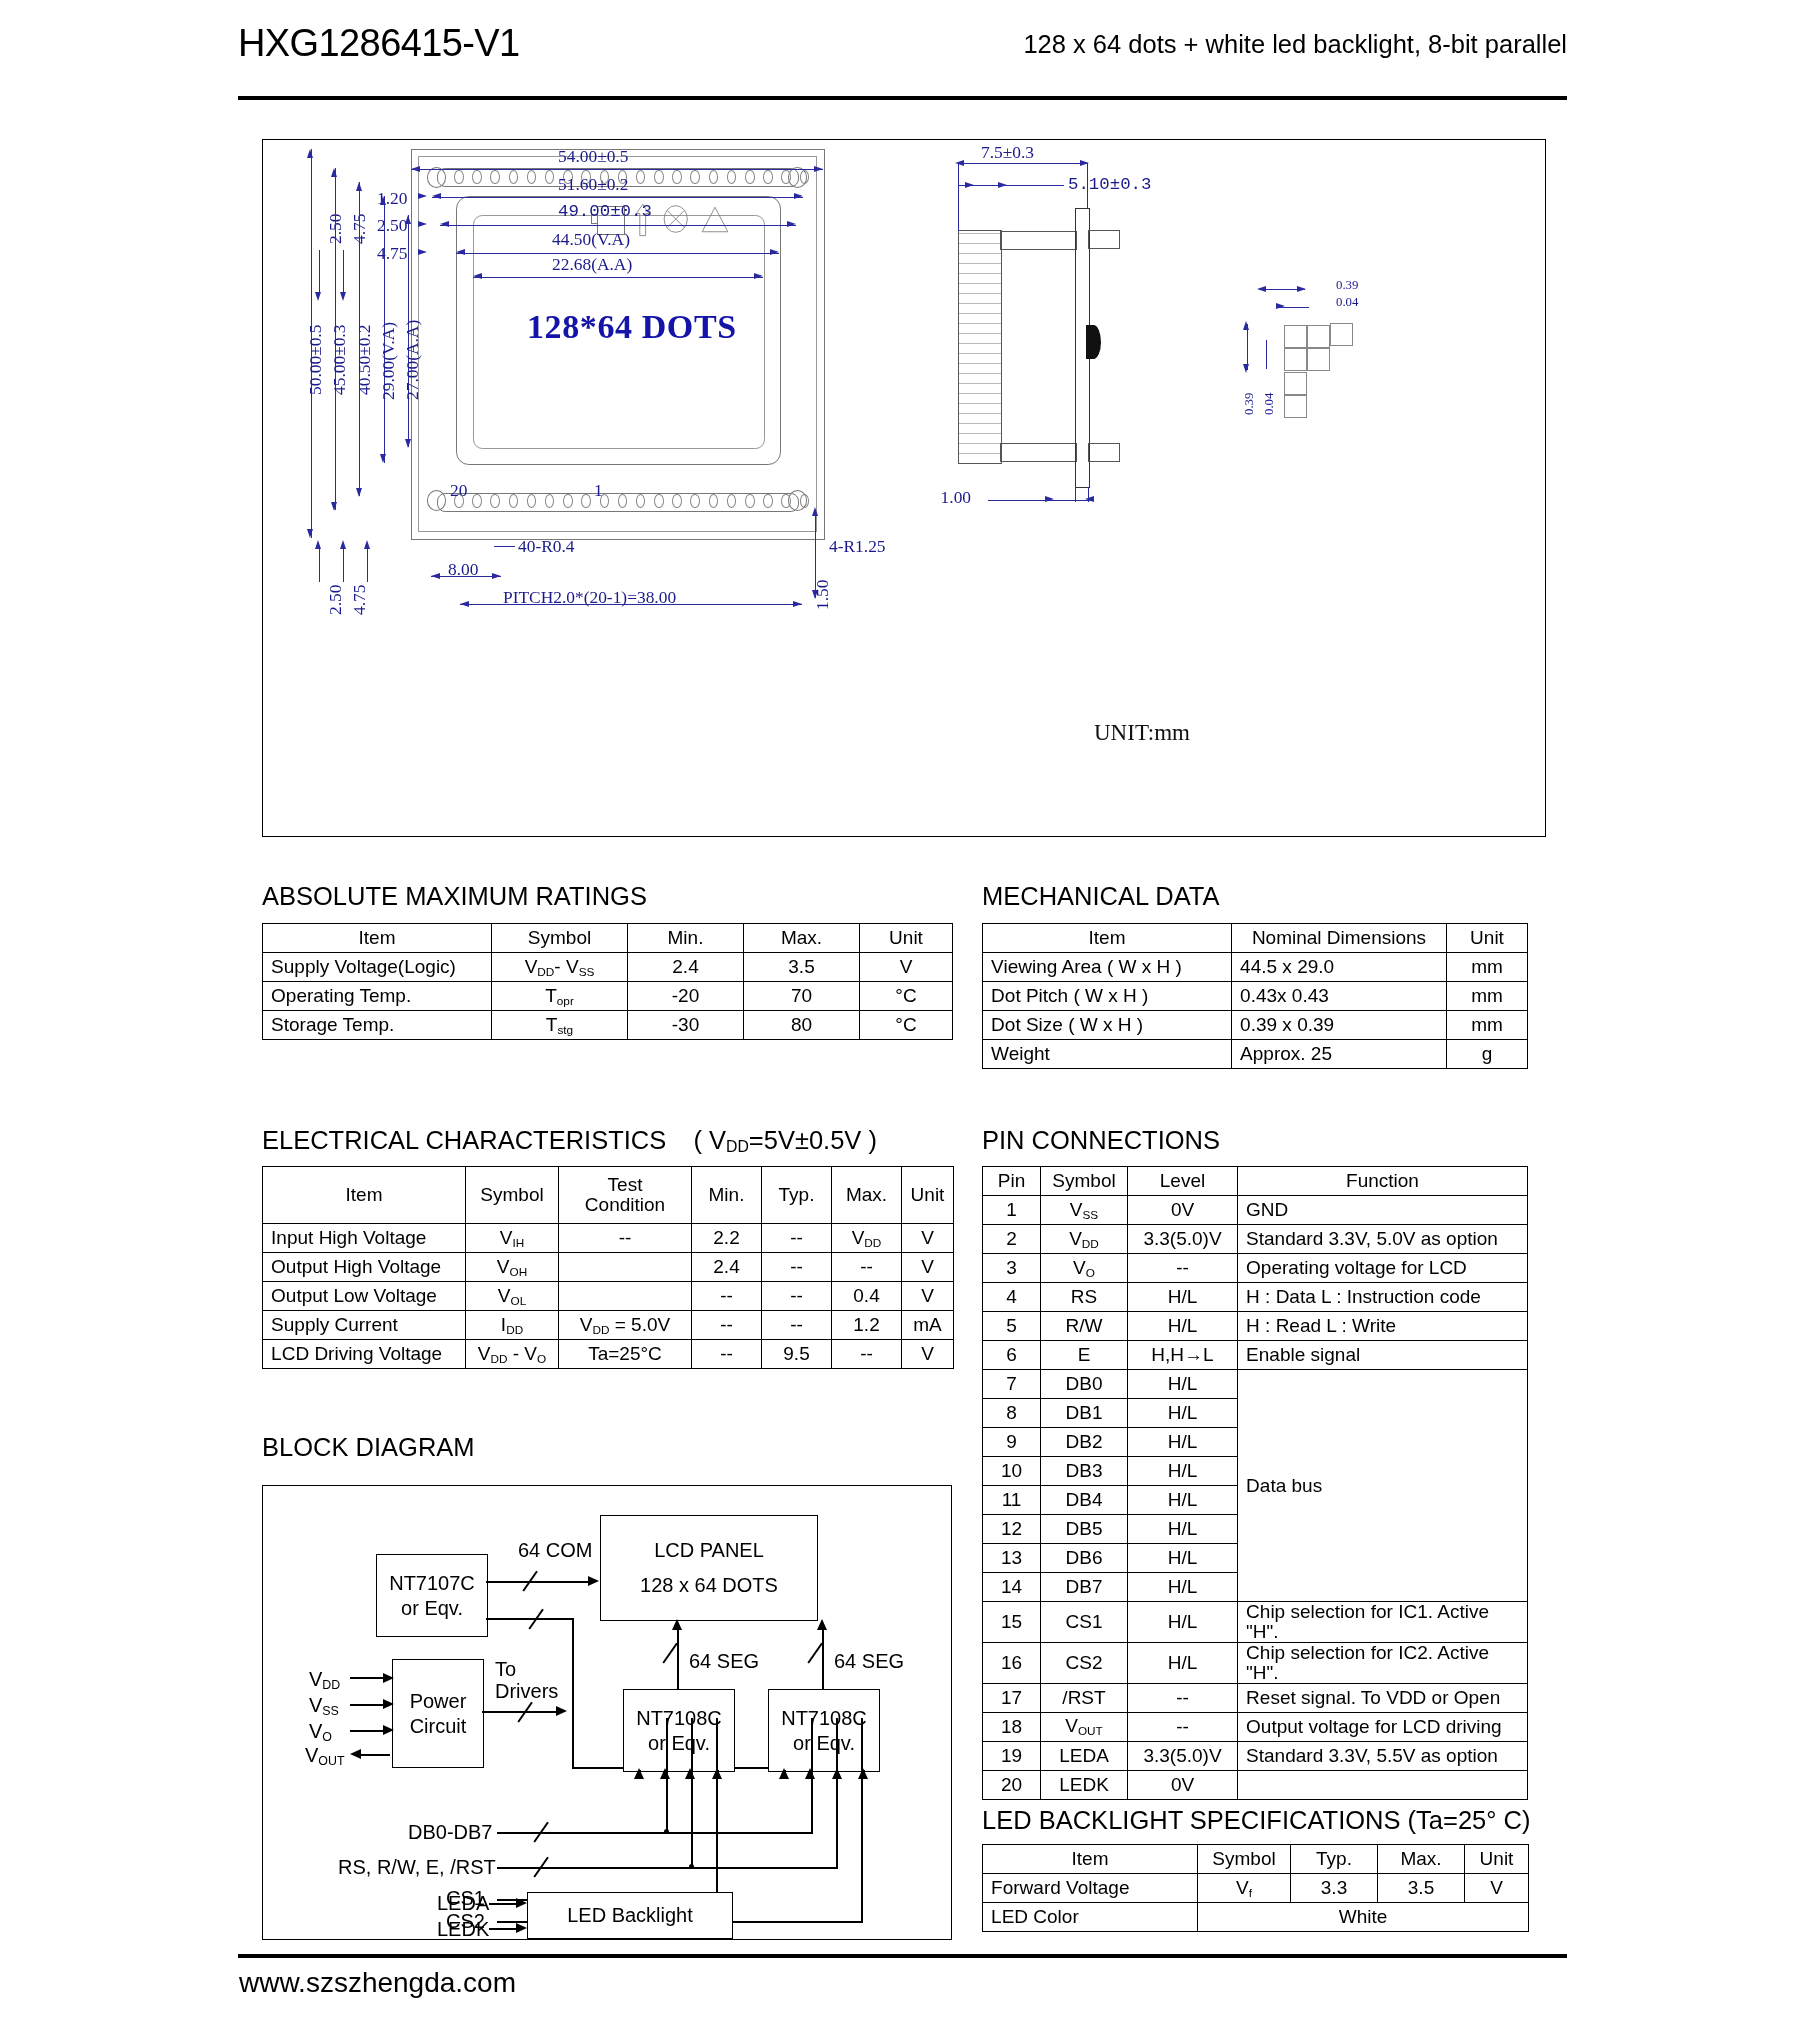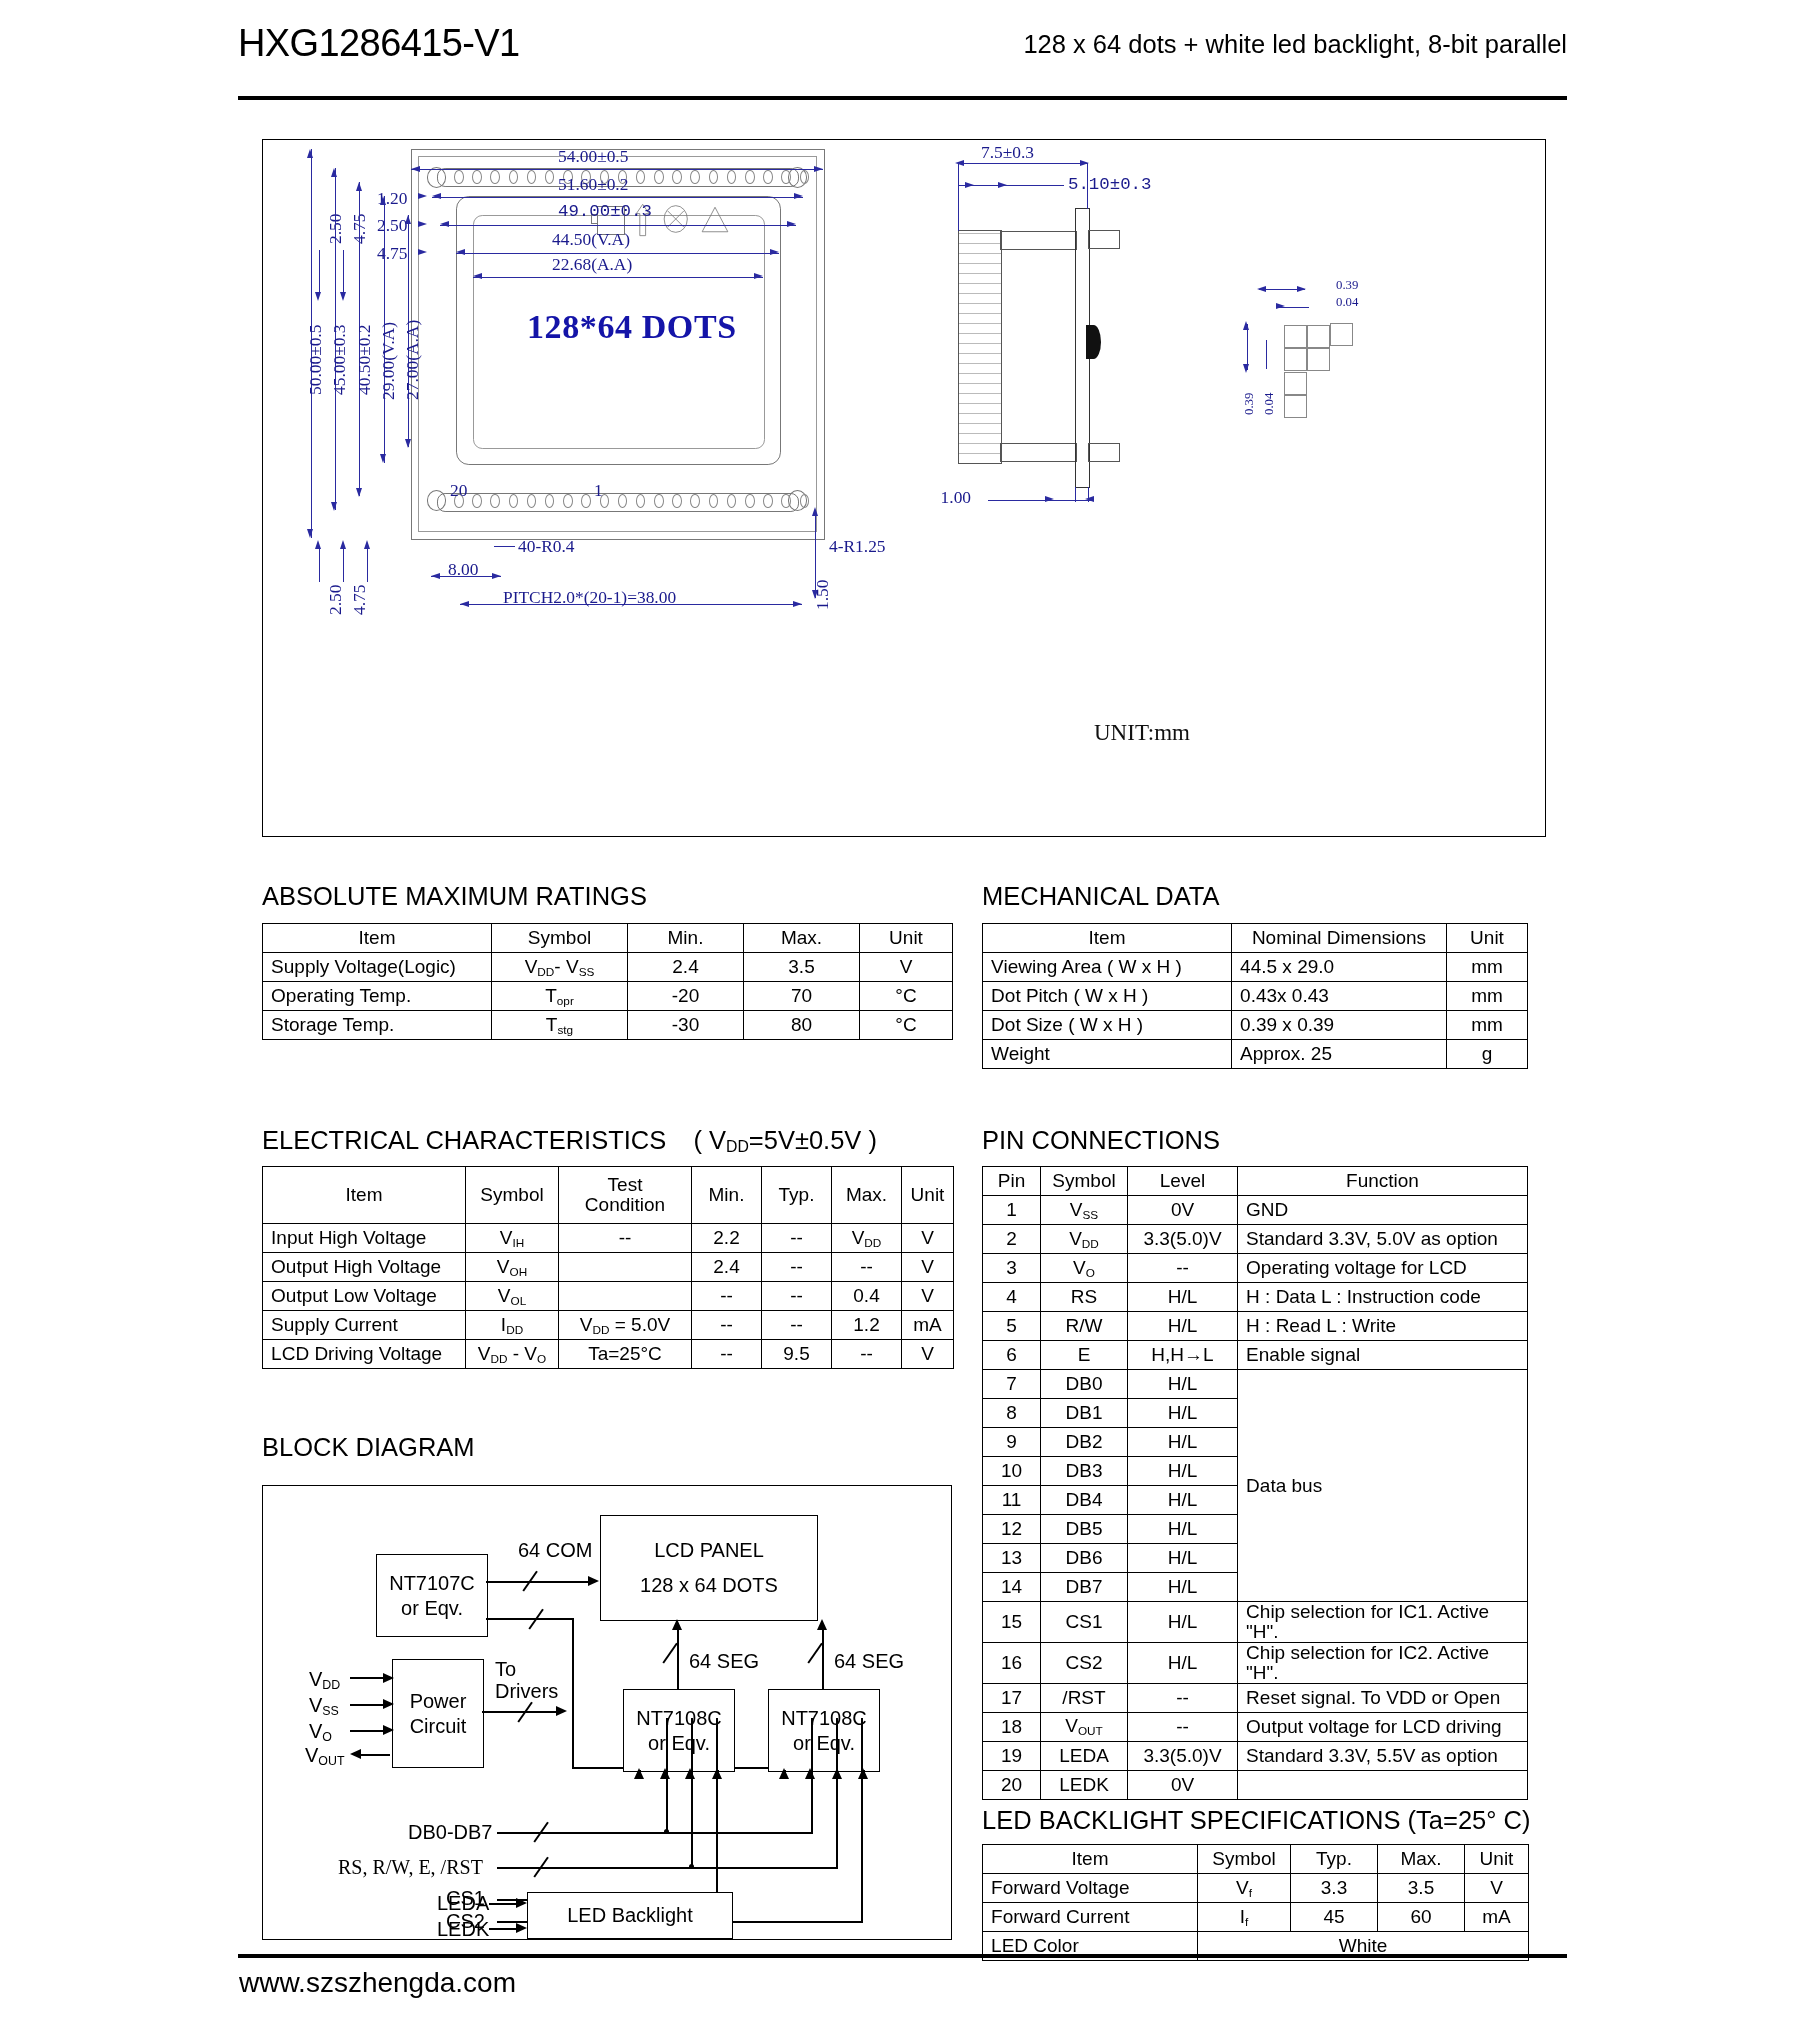--- a/index.html
+++ b/index.html
@@ -691,21 +691,21 @@
     <div class="ah ah-l" style="left:87px;top:263px;"></div>
 
     <div class="tx" style="left:145px;top:335px;">DB0-DB7</div>
     <div class="w wh" style="left:234px;top:346px;width:171px;"></div>
     <div class="w wv" style="left:403px;top:232px;height:114px;"></div>
     <div class="dot" style="left:401px;top:343px;"></div>
     <div class="w wv" style="left:548px;top:232px;height:114px;"></div>
     <div class="w wh" style="left:403px;top:346px;width:147px;"></div>
     <div class="slash" style="left:277px;top:334px;"></div>
 
-    <div class="tx" style="left:75px;top:370px;font-family:Liberation Serif, serif;">RS, R/W, E, /RST</div>
+    <div class="tx" style="left:75px;top:370px;">RS, R/W, E, /RST</div>
     <div class="w wh" style="left:234px;top:381px;width:196px;"></div>
     <div class="w wv" style="left:428px;top:232px;height:149px;"></div>
     <div class="dot" style="left:426px;top:378px;"></div>
     <div class="w wh" style="left:428px;top:381px;width:147px;"></div>
     <div class="w wv" style="left:573px;top:232px;height:149px;"></div>
     <div class="slash" style="left:277px;top:369px;"></div>
 
     <div class="tx" style="left:183px;top:401px;">CS1</div>
     <div class="w wh" style="left:234px;top:413px;width:220px;"></div>
     <div class="w wv" style="left:453px;top:232px;height:181px;"></div>
@@ -745,27 +745,20 @@
     </thead>
     <tbody>
       <tr>
         <td class="l">Forward Voltage</td>
         <td>V<span class="sub">f</span></td>
         <td>3.3</td>
         <td>3.5</td>
         <td>V</td>
       </tr>
       <tr>
-        <td class="l">Forward Current</td>
-        <td>I<span class="sub">f</span></td>
-        <td>45</td>
-        <td>60</td>
-        <td>mA</td>
-      </tr>
-      <tr>
         <td class="l">LED Color</td>
         <td colspan="4">White</td>
       </tr>
     </tbody>
   </table>
 
   <div class="rule-bot"></div>
   <div class="footer">www.szszhengda.com</div>
 </div>
 

